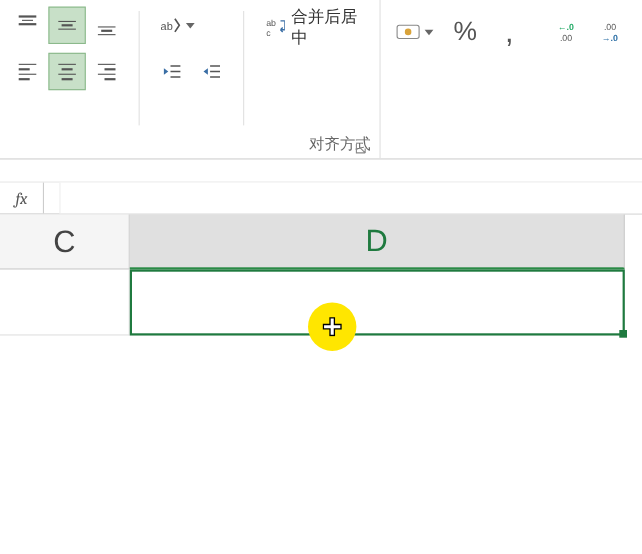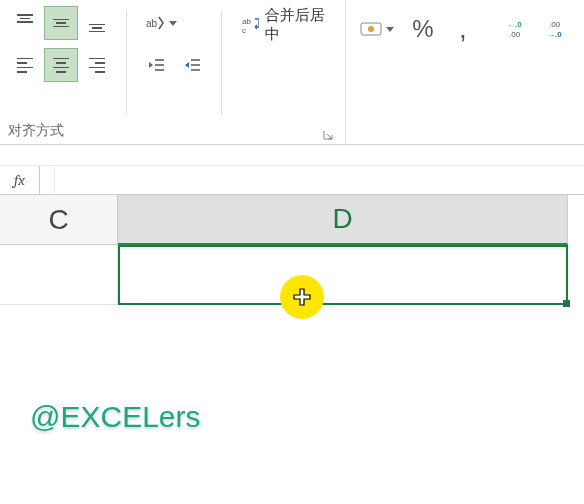--- a/index.html
+++ b/index.html
@@ -22,21 +22,21 @@
   .ribbon-group {
     display: flex;
     flex-direction: column;
     border-right: 1px solid #e0e0e0;
     padding: 6px 8px 2px 8px;
     position: relative;
   }
   .ribbon-group:last-child { border-right: none; }
   .group-body { flex: 1; display: flex; gap: 10px; align-items: flex-start; }
   .group-label {
-    text-align: left;
+    text-align: right;
     font-size: 14px;
     color: #666;
     padding: 4px 0 2px;
     position: relative;
   }
   .dlg-launcher {
     position: absolute;
     right: 2px;
     bottom: 0px;
     width: 14px;
@@ -352,14 +352,13 @@
   </div>
 </div>
 
 <div class="cursor-badge">
   <svg class="plus-cursor" viewBox="0 0 18 18">
     <path d="M7 1 h4 v6 h6 v4 h-6 v6 h-4 v-6 h-6 v-4 h6 z" fill="#fff" stroke="#000" stroke-width="1.2"></path>
   </svg>
 </div>
 
 <div class="watermark">
-  <div class="l2">@EXCELers</div>
 </div>
 
 </body></html>

